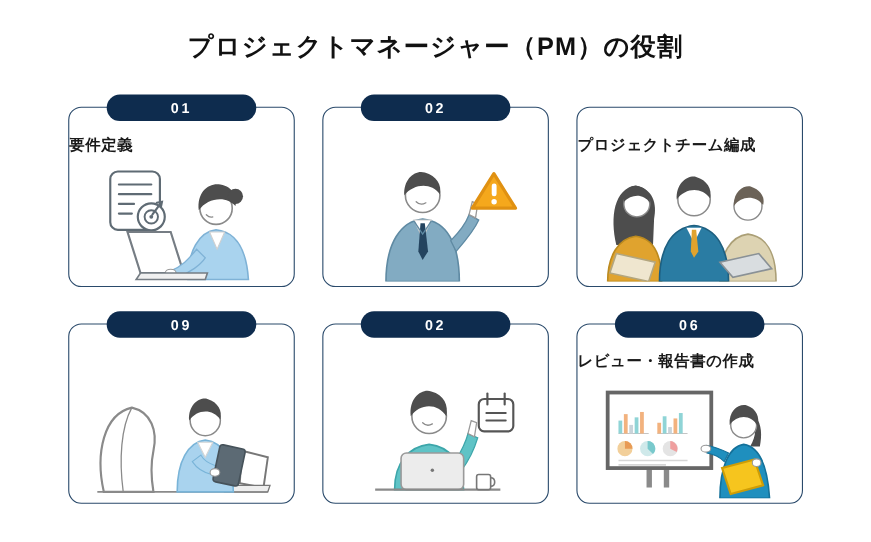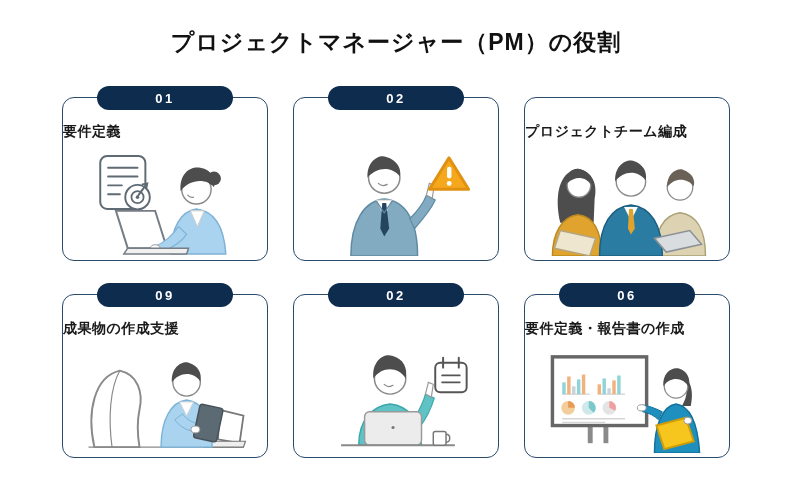--- a/index.html
+++ b/index.html
@@ -158,21 +158,20 @@
         </g>
         <path d="M114,88 L150,80 L162,94 L126,102 Z" fill="#d9dde0" stroke="#8a9196" stroke-width="1.5"></path>
       </svg>
     </div>
   </div>
 
   <div class="card">
     <div class="badge">
       <span>09</span>
     </div>
-    <div class="card-title">成果物の作成支援</div>
     <div class="illust" role="img" aria-label="two-colleagues-reviewing-tablet-and-laptop">
       <svg viewBox="0 0 172 106" xmlns="http://www.w3.org/2000/svg">
         <g>
           <path d="M14,100 C6,64 14,28 40,22 C58,26 64,44 60,62 C57,76 58,88 60,100 Z" fill="#fff" stroke="#8a8a8a" stroke-width="2"></path>
           <path d="M40,22 C30,40 28,70 32,100" fill="none" stroke="#8a8a8a" stroke-width="1.2"></path>
         </g>
         <line x1="8" y1="100" x2="166" y2="100" stroke="#8a8a8a" stroke-width="1.5"></line>
         <g>
           <path d="M142,62 L166,68 L162,96 L140,92 Z" fill="#fff" stroke="#777" stroke-width="1.8"></path>
           <path d="M128,94 L168,94 L166,100 L126,100 Z" fill="#eee" stroke="#777" stroke-width="1.2"></path>
@@ -221,21 +220,21 @@
           <path d="M137,87 C142,87 142,95 137,95" fill="none" stroke="#777" stroke-width="1.5"></path>
         </g>
       </svg>
     </div>
   </div>
 
   <div class="card">
     <div class="badge">
       <span>06</span>
     </div>
-    <div class="card-title">要件定義・報告書の作成</div>
+    <div class="card-title">レビュー・報告書の作成</div>
     <div class="illust" role="img" aria-label="woman-presenting-charts-on-whiteboard-holding-folder">
       <svg viewBox="0 0 172 106" xmlns="http://www.w3.org/2000/svg">
         <g>
           <rect x="46" y="78" width="5" height="18" fill="#8a8a8a"></rect>
           <rect x="62" y="78" width="5" height="18" fill="#8a8a8a"></rect>
           <rect x="10" y="8" width="96" height="70" fill="#fff" stroke="#666" stroke-width="3.5"></rect>
           <line x1="20" y1="46" x2="48" y2="46" stroke="#c4c4c4" stroke-width="1"></line>
           <line x1="56" y1="46" x2="84" y2="46" stroke="#c4c4c4" stroke-width="1"></line>
           <rect x="20" y="34" width="3.5" height="12" fill="#8fd4d6"></rect>
           <rect x="25" y="28" width="3.5" height="18" fill="#f2b27e"></rect>

